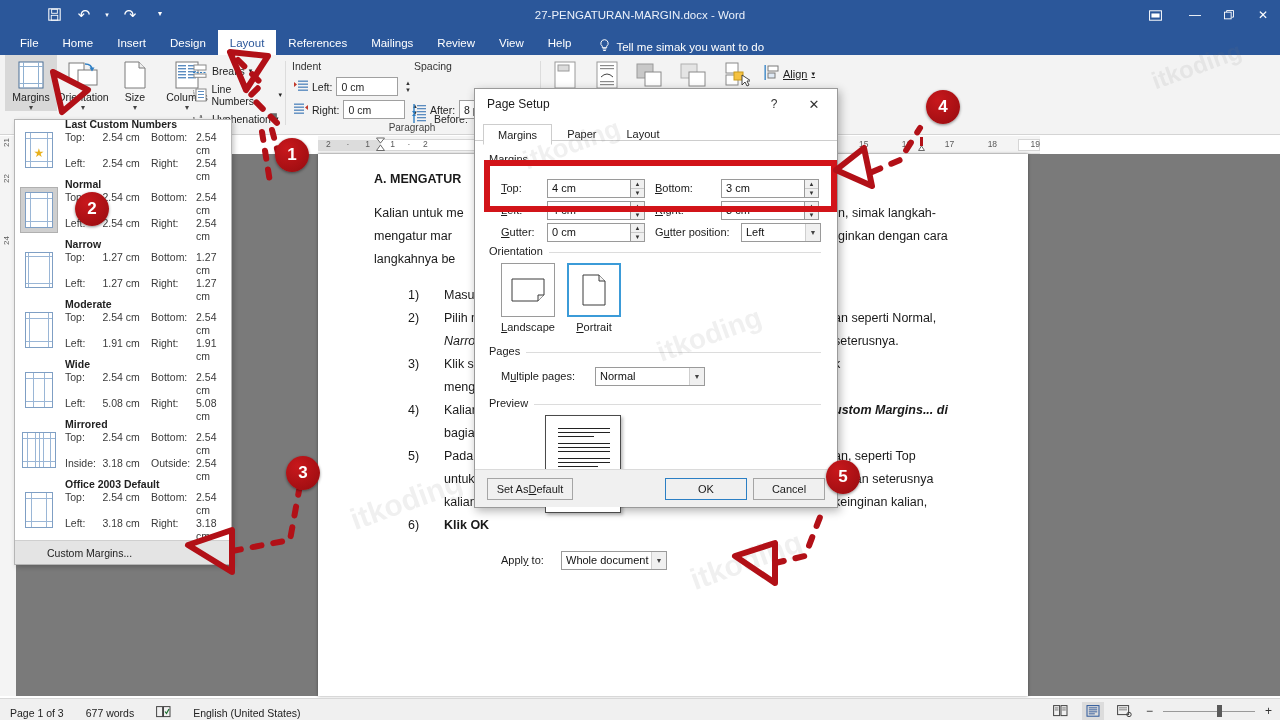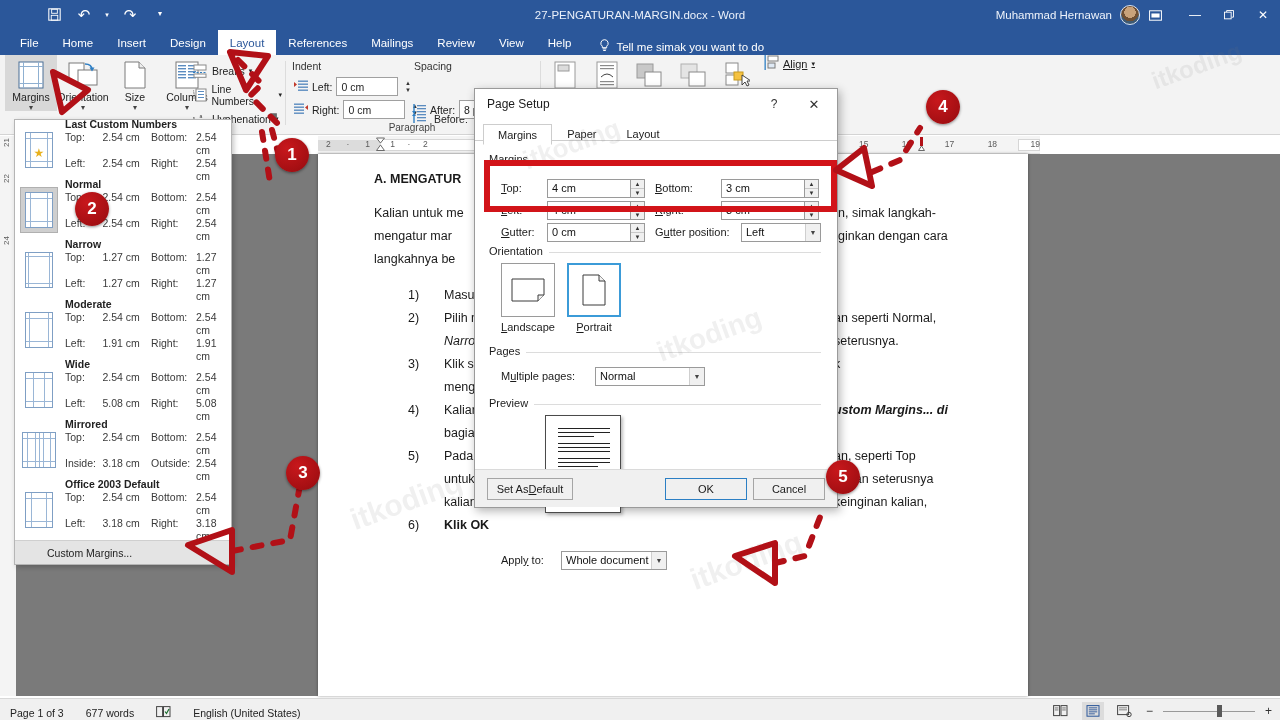--- a/index.html
+++ b/index.html
@@ -228,24 +228,20 @@
             <rect x="4.5" y="1.5" width="7" height="5" fill="none" stroke="#fff" stroke-width="1.1"></rect>
             <rect x="4" y="9" width="8" height="6" fill="none" stroke="#fff" stroke-width="1.1"></rect>
           </svg>
       </div>
       <div class="qat-btn" style="font-size:15px;">↶</div>
       <div class="qat-btn" style="font-size:7px;width:6px;">▾</div>
       <div class="qat-btn" style="font-size:15px;">↷</div>
       <div class="qat-btn" style="font-size:8px;">▾</div>
     </div>
     <div class="doc-title">27-PENGATURAN-MARGIN.docx - Word</div>
-    <div class="user-area">
-      <span class="user-name">Muhammad Hernawan</span>
-      <span class="avatar"></span>
-    </div>
     <div class="ribbon-ctrl">
       <svg width="13" height="11" viewBox="0 0 16 13">
           <rect x="0.7" y="0.7" width="14.6" height="11.6" fill="none" stroke="#fff" stroke-width="1.2"></rect>
           <rect x="3" y="4" width="10" height="5" fill="#fff"></rect>
         </svg>
     </div>
     <div class="win-ctrls">
       <div class="win-btn">—</div>
       <div class="win-btn">
         <svg width="10" height="10" viewBox="0 0 12 12">
@@ -500,21 +496,21 @@
         </span>
         <span>
           <svg width="26" height="28" viewBox="0 0 26 28">
               <rect x="2" y="2" width="12" height="10" fill="#fff" stroke="#8a8a8a"></rect>
               <rect x="2" y="14" width="12" height="10" fill="#fff" stroke="#8a8a8a"></rect>
               <rect x="10" y="11" width="9" height="8" fill="#f5c242" stroke="#c79a1d"></rect>
               <path d="M18 14 l0 10 3 -3 2 4 2 -1 -2 -4 4 0z" fill="#fff" stroke="#333" stroke-width="0.9"></path>
             </svg>
         </span>
       </div>
-      <div style="position:absolute;left:216px;top:0;display:flex;align-items:center;gap:4px;font-size:11px;color:#222;text-decoration:underline;">
+      <div style="position:absolute;left:216px;top:10px;display:flex;align-items:center;gap:4px;font-size:11px;color:#222;text-decoration:underline;">
         <span>
           <svg width="15" height="15" viewBox="0 0 15 15">
               <rect x="4" y="1" width="10" height="5" fill="#fff" stroke="#7a7a7a"></rect>
               <rect x="4" y="8" width="7" height="5" fill="#dfe9f4" stroke="#7a7a7a"></rect>
               <rect x="0.5" y="0" width="1.3" height="15" fill="#2f7fc4"></rect>
             </svg>
         </span>
         <span>Align</span>
         <span style="font-size:7px">▾</span>
       </div>

